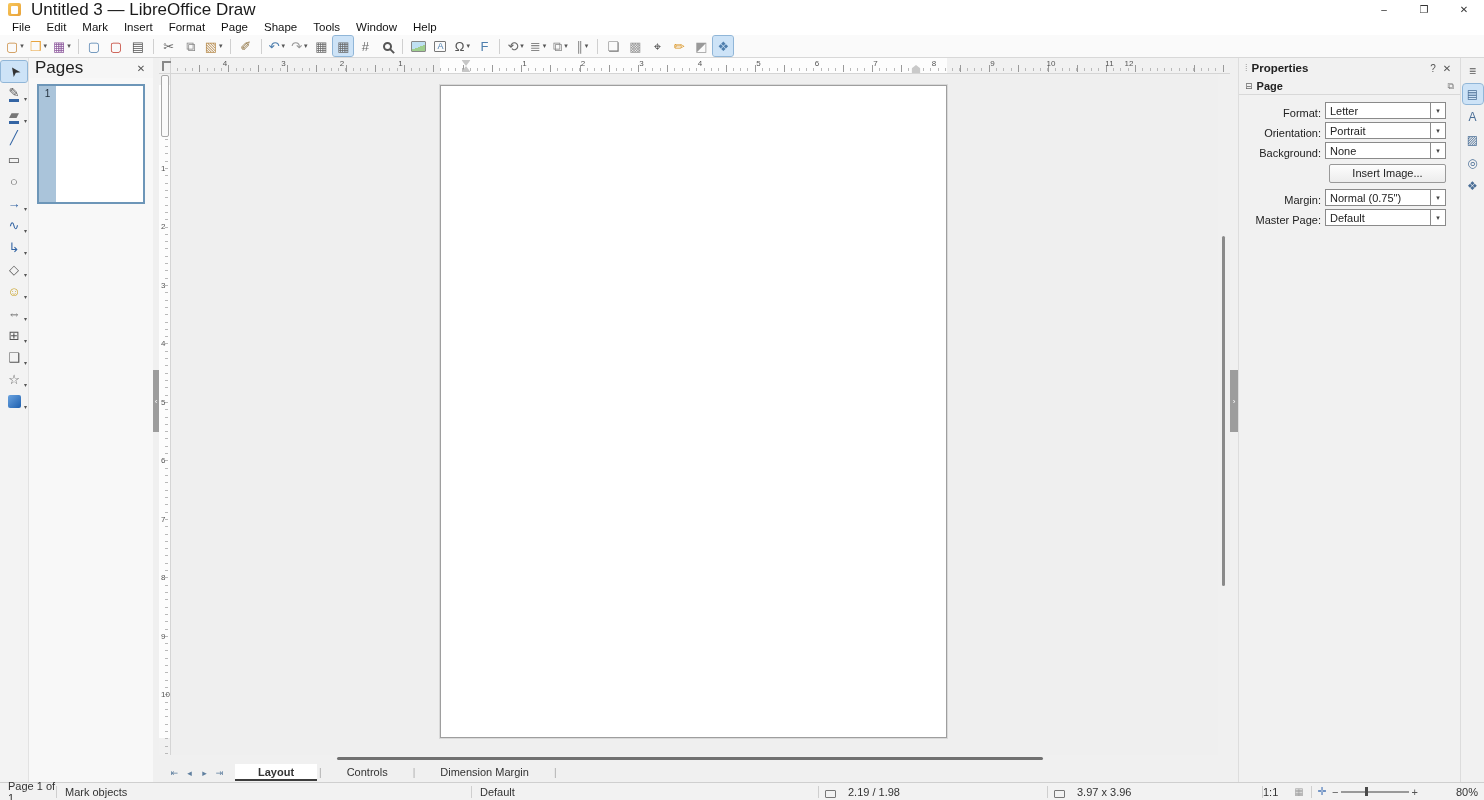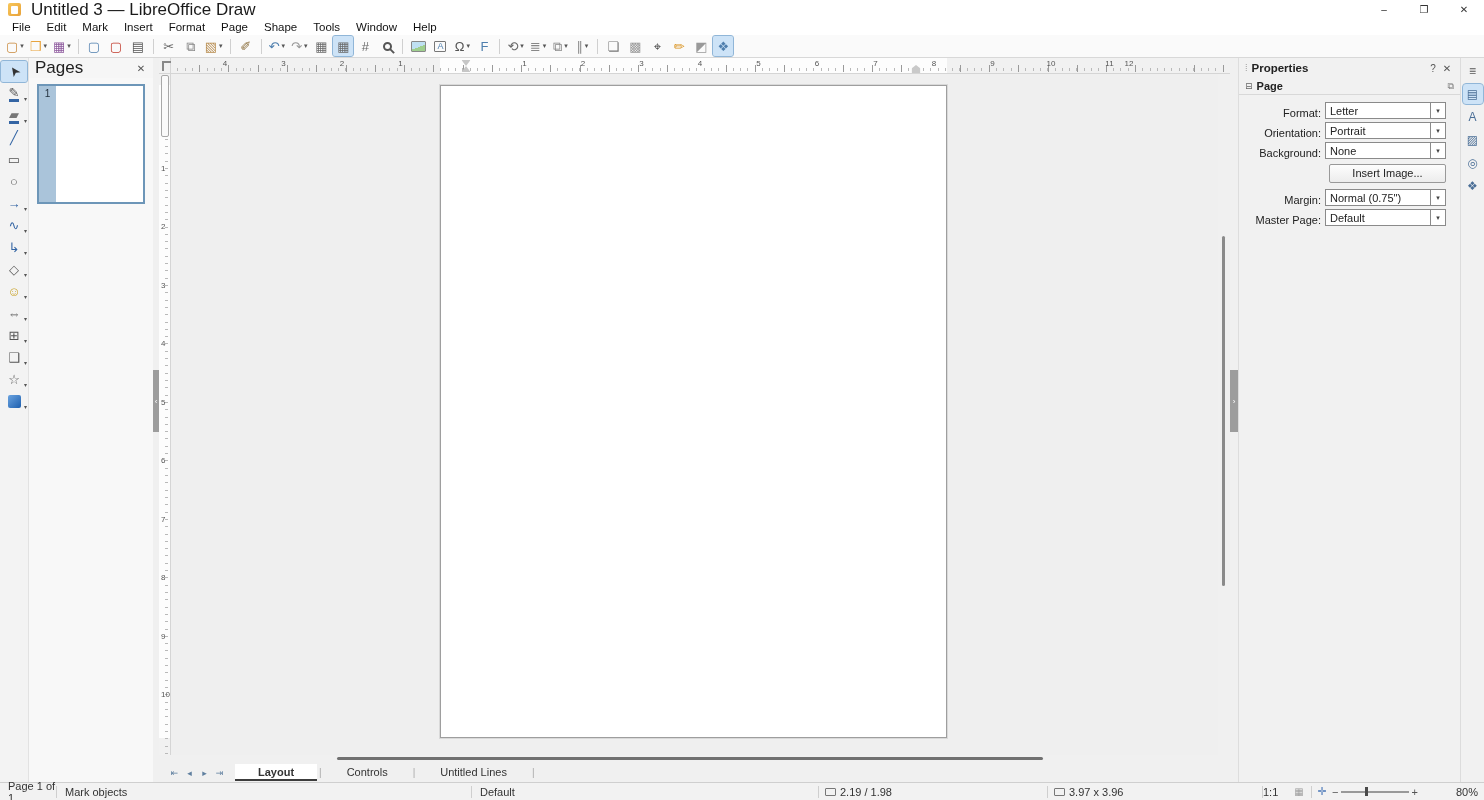--- a/index.html
+++ b/index.html
@@ -125,21 +125,21 @@
   .ts-btn{width:20px;height:20px;margin-bottom:3px;display:flex;align-items:center;justify-content:center;border-radius:3px;color:#4a6e96;font-size:12px}
   .ts-btn.first{color:#555}
   .ts-btn.active{background:#cde3f7;outline:1px solid #90b6d8}
 
   
   .statusbar{height:18px;background:#f2f2f2;border-top:1px solid #cfcfcf;display:flex;align-items:center;color:#333}
   .sb-sep{width:1px;height:12px;background:#cfcfcf;flex:none}
   .sb-page{width:56px;padding-left:8px}
   .sb-hint{width:414px;padding-left:8px}
   .sb-style{width:346px;padding-left:8px}
-  .sb-pos,.sb-size{width:228px;display:flex;align-items:center;gap:4px;padding-left:6px}
+  .sb-pos,.sb-size{width:228px;display:flex;align-items:flex-end;gap:12px;padding-left:6px}
   .sb-size{width:214px}
   .mini-rect{width:11px;height:8px;border:1px solid #777;border-radius:1px;flex:none}
   .sb-scale{width:24px;text-align:left}
   .sb-save{width:24px;text-align:center;color:#999;font-size:10px}
   .sb-fit{width:20px;text-align:center;color:#4a77b8;font-size:11px}
   .sb-zoomslider{width:86px;display:flex;align-items:center;gap:3px;color:#555}
   .sl-track{flex:1;height:2px;background:#999;position:relative}
   .sl-thumb{position:absolute;left:35%;top:-4px;width:3px;height:9px;background:#4a4a4a}
   .sb-zoom{flex:1;text-align:right;padding-right:6px}
 </style>
@@ -427,21 +427,21 @@
           <span class="nav-btn">⇤</span>
           <span class="nav-btn">◂</span>
           <span class="nav-btn">▸</span>
           <span class="nav-btn">⇥</span>
         </div>
       <div class="tabs">
           <span class="tab active">Layout</span>
           <span class="tab-sep">|</span>
           <span class="tab">Controls</span>
           <span class="tab-sep">|</span>
-          <span class="tab">Untitled Lines</span>
+          <span class="tab">Dimension Margin</span>
           <span class="tab-sep">|</span>
         </div>
     </div>
   </div>
 
   <div class="rsplit">
     <div class="grip">›</div>
   </div>
 
   <div class="props">

